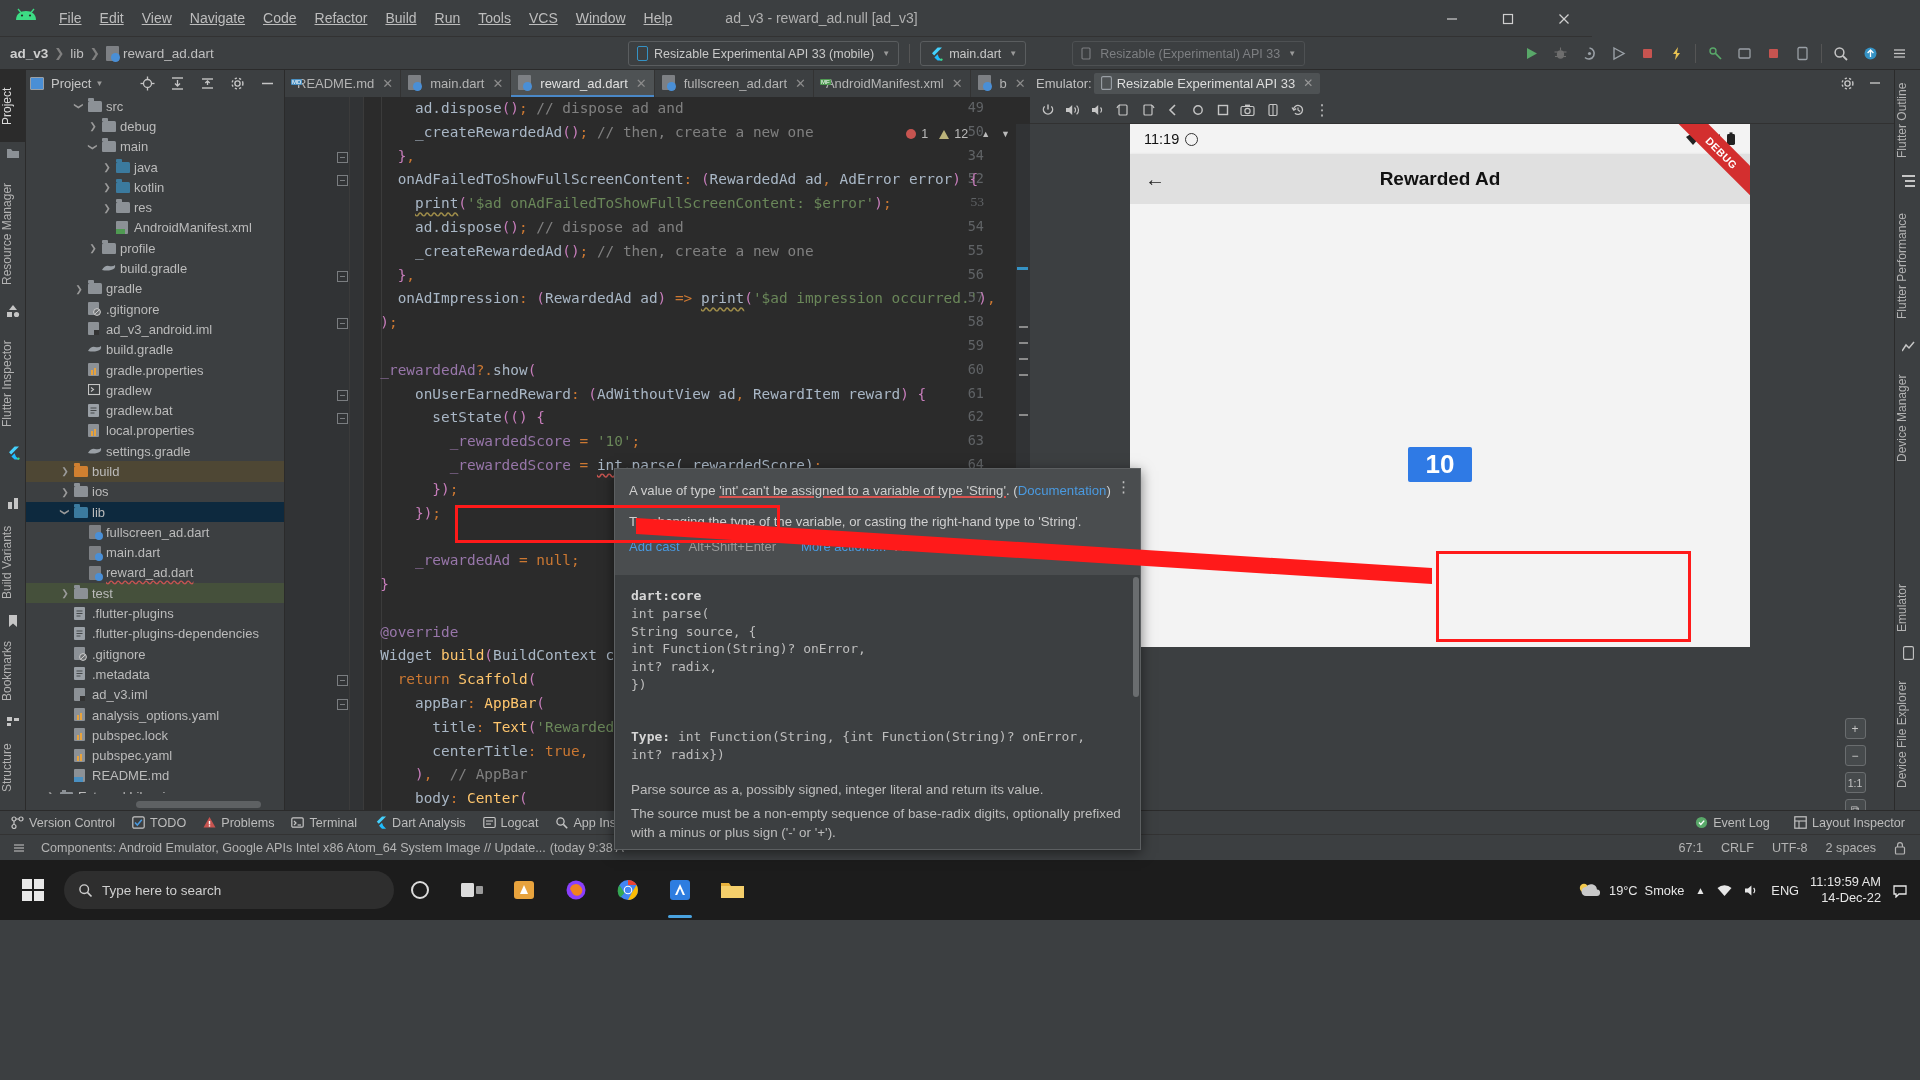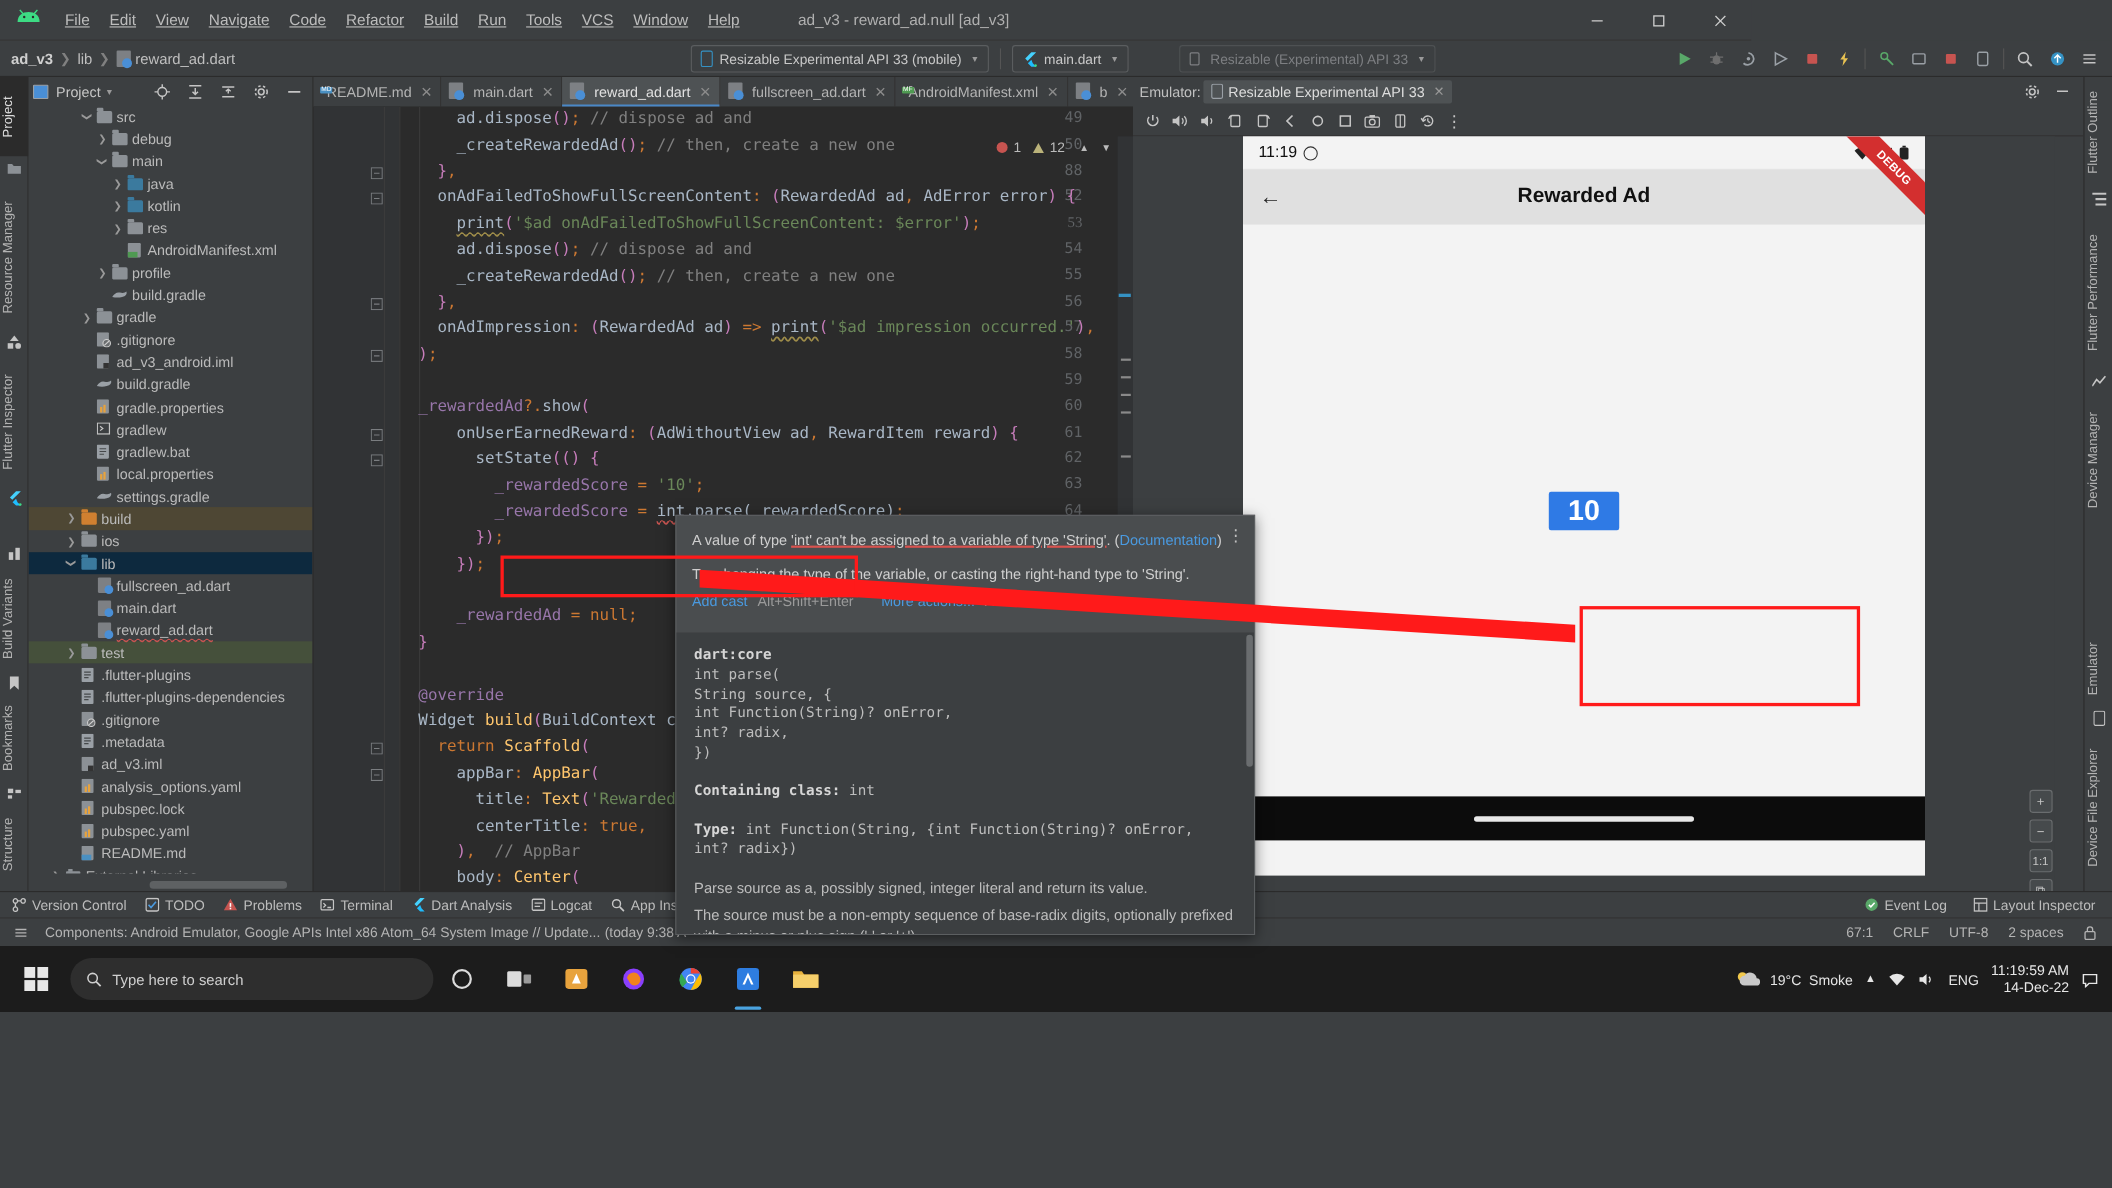--- a/index.html
+++ b/index.html
@@ -186,21 +186,21 @@
 
   
   .emu { position:absolute; left:1030px; top:70px; width:864px; height:740px; background:#3c3f41; }
   .emu-head { height:26px; display:flex; align-items:center; gap:2px; padding:0 6px; font-size:13px; color:#c0c0c0; }
   .emu-tab { display:flex; align-items:center; gap:5px; padding:3px 7px; background:#4e5254; border-radius:2px; color:#ddd; }
   .emu-tab .x { color:#999; font-size:12px; margin-left:3px; }
   .emu-toolbar { position:absolute; top:26px; left:0; width:864px; height:28px; display:flex; align-items:center; gap:2px; padding-left:6px; border-bottom:1px solid #313131; }
   .ebtn { width:23px; height:23px; display:flex; align-items:center; justify-content:center; border-radius:3px; color:#c4c4c4; }
   .emu-stage { position:absolute; top:54px; left:0; width:838px; height:686px; background:#3c3f41; }
   .device {
-    position:absolute; left:100px; top:0px; width:620px; height:672px; background:#f3f3f3;
+    position:absolute; left:100px; top:0px; width:620px; height:523px; background:#f3f3f3;
     overflow:hidden;
   }
   .dev-status { height:30px; background:#f3f3f3; display:flex; align-items:center; padding:0 14px; font-size:14.5px; color:#111; }
   .dev-status .right { margin-left:auto; display:flex; align-items:center; gap:5px; }
   .appbar {
     height:50px; background:#e0e0e0; display:flex; align-items:center; padding:0 8px;
     box-shadow:0 1px 3px rgba(0,0,0,.18);
   }
   .appbar .back { width:34px; text-align:center; font-size:20px; color:#222; }
   .appbar .title { flex:1; text-align:center; font-size:19px; font-weight:bold; color:#111; margin-right:34px; }
@@ -894,21 +894,21 @@
         <div class="tabs-caret">▼</div>
       </div>
     <div class="code-area">
       <div class="gutter"></div>
       <div class="vline" style="left:64px"></div>
       <div class="vline" style="left:78px"></div>
       <div class="vline" style="left:96px"></div>
       <div id="gutter-lines">
           <div class="ln" style="top: 2px;">49</div>
           <div class="ln" style="top: 25.8px;">50</div>
-          <div class="ln" style="top: 49.6px;">88</div>
+          <div class="ln" style="top: 49.6px;">34</div>
           <div class="fold" style="top: 54.6px;">
             <svg width="11" height="11">
               <rect x="0.5" y="0.5" width="10" height="10" fill="none" stroke="#7a7d80" stroke-width="1"></rect>
               <line x1="3" y1="5.5" x2="8" y2="5.5" stroke="#7a7d80" stroke-width="1"></line>
             </svg>
           </div>
           <div class="ln" style="top: 73.4px;">52</div>
           <div class="fold" style="top: 78.4px;">
             <svg width="11" height="11">
               <rect x="0.5" y="0.5" width="10" height="10" fill="none" stroke="#7a7d80" stroke-width="1"></rect>
@@ -1015,21 +1015,20 @@
       <span class="sc">Alt+Enter</span>
     </div>
     <div class="doc">
       <div class="bold">dart:core</div>
       <div>int parse(</div>
       <div>  String source, {</div>
       <div>  int Function(String)? onError,</div>
       <div>  int? radix,</div>
       <div>})</div>
       <div style="height:17px"></div>
-      <div><span class="bold">Containing class:</span> <span>int</span></div>
       <div style="height:17px"></div>
       <div style="line-height:17.8px"><span class="bold">Type:</span> <span>int Function(String, {int Function(String)? onError, int? radix})</span></div>
       <div style="height:17px"></div>
       <div class="prose">Parse source as a, possibly signed, integer literal and return its value.</div>
       <div style="height:5px"></div>
       <div class="prose">The source must be a non-empty sequence of base-radix digits, optionally prefixed with a minus or plus sign ('-' or '+').</div>
     </div>
     <div class="doc-scroll"></div>
   </div>
 

